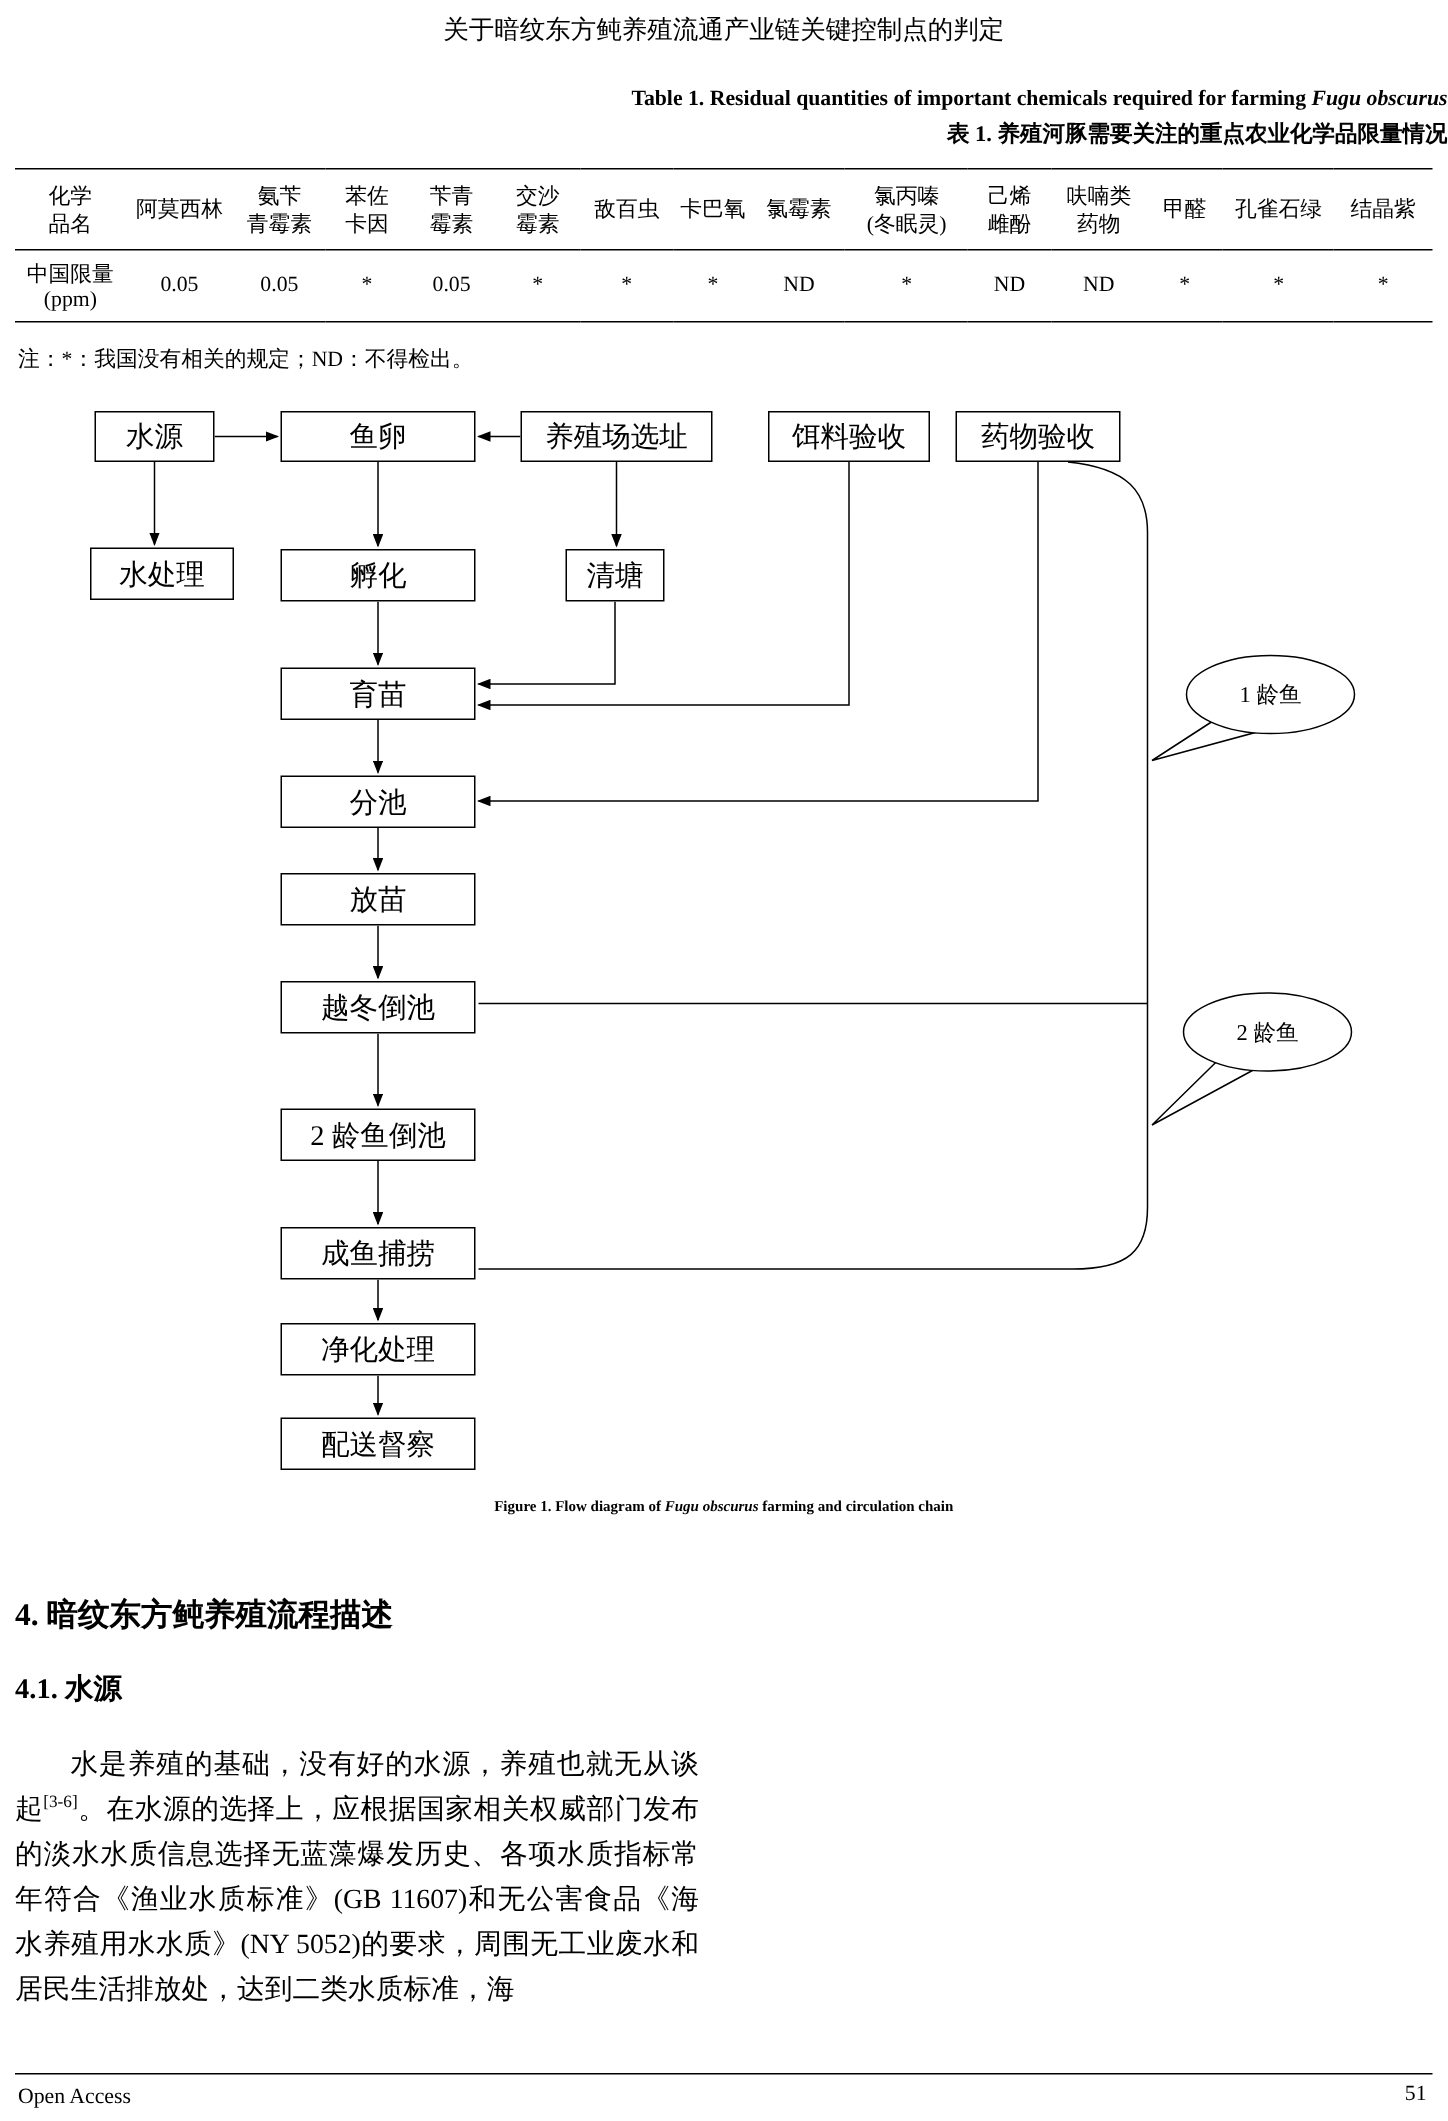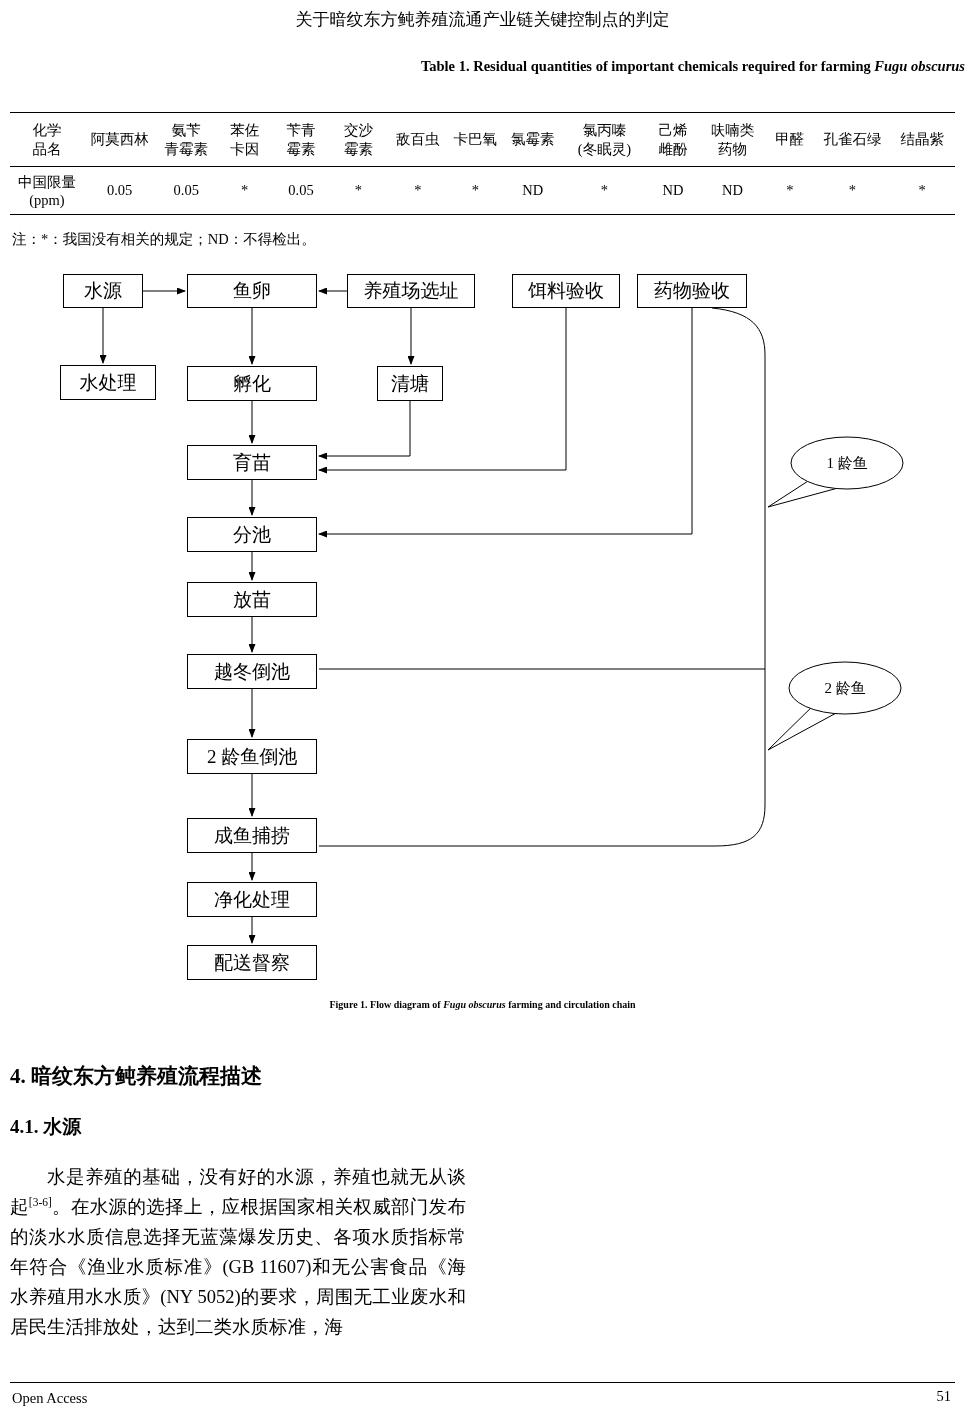--- a/index.html
+++ b/index.html
@@ -48,20 +48,21 @@
 </head>
 <body>
 
 <div class="page">
 
   <div class="running-title">关于暗纹东方鲀养殖流通产业链关键控制点的判定</div>
 
   <div class="tbl-title en">
     <span>Table 1. Residual quantities of important chemicals required for farming </span><i>Fugu obscurus</i>
   </div>
+  <div class="tbl-title zh">表 1.  养殖河豚需要关注的重点农业化学品限量情况</div>
 
   <table class="chem">
     <colgroup>
       <col style="width:72px">
         <col style="width:70px">
         <col style="width:60px">
         <col style="width:54px">
         <col style="width:56px">
       <col style="width:56px">
         <col style="width:60px">

